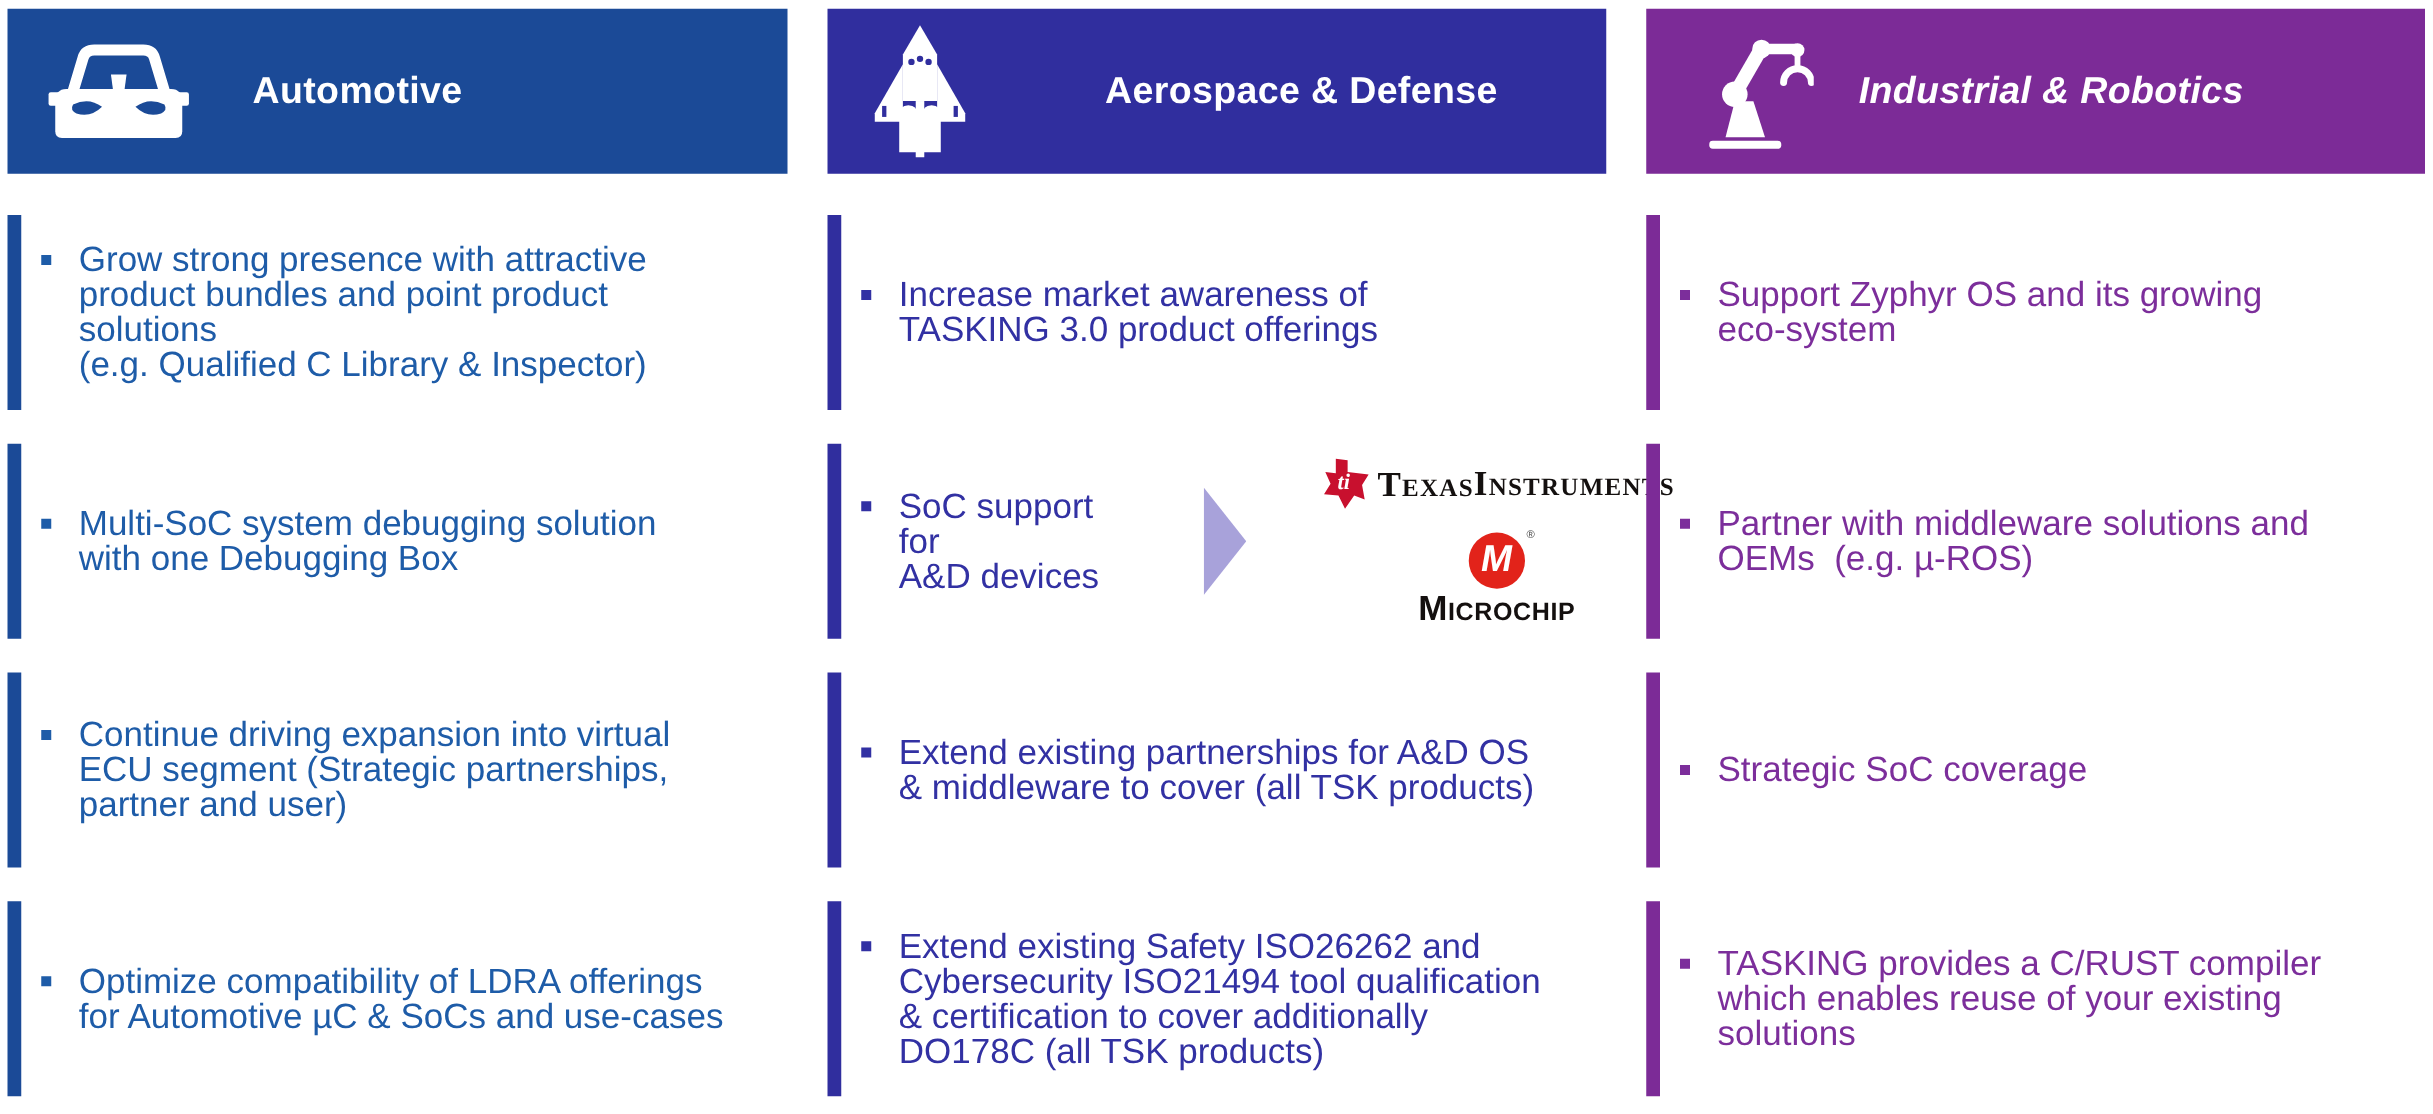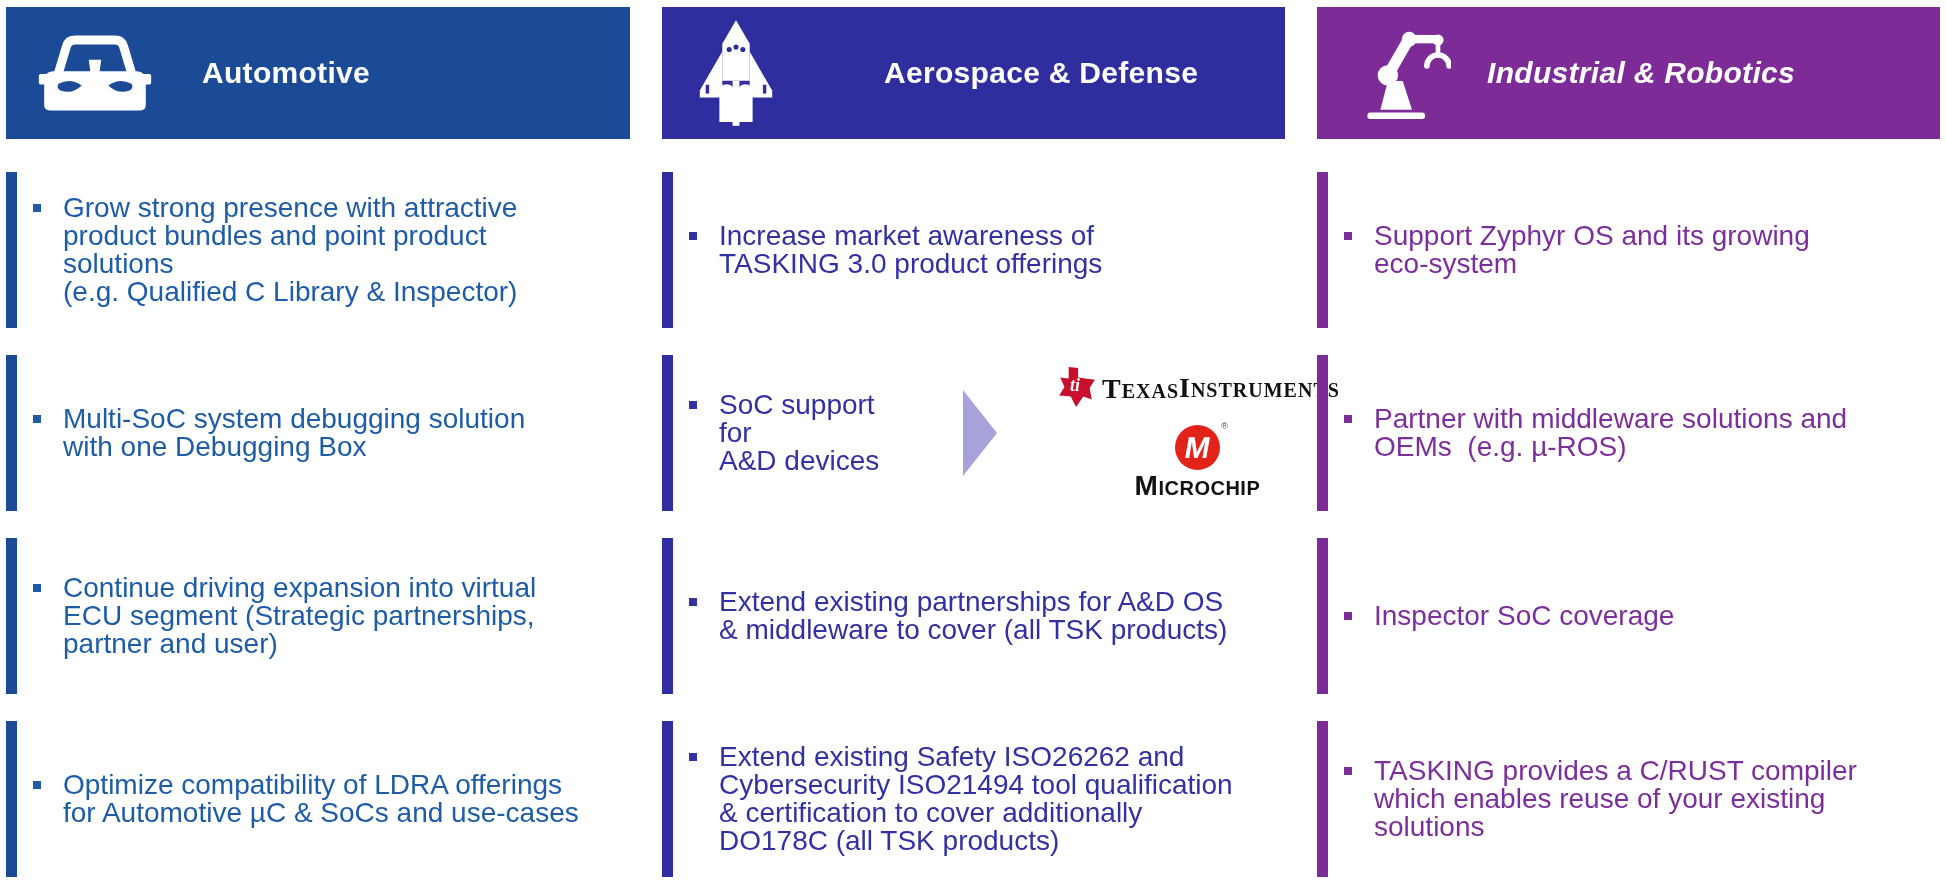--- a/index.html
+++ b/index.html
@@ -315,21 +315,21 @@
 OEMs &nbsp;(e.g. µ-ROS)</div>
         </div>
       </div>
     </div>
 
     <div class="row">
       <div class="accent-bar"></div>
       <div class="row-content">
         <div class="bullet-wrap">
           <span class="bullet-sq"></span>
-          <div class="bullet-text">Inspector SoC coverage</div>
+          <div class="bullet-text">Strategic SoC coverage</div>
         </div>
       </div>
     </div>
 
     <div class="row">
       <div class="accent-bar"></div>
       <div class="row-content">
         <div class="bullet-wrap">
           <span class="bullet-sq"></span>
           <div class="bullet-text">TASKING provides a C/RUST compiler

